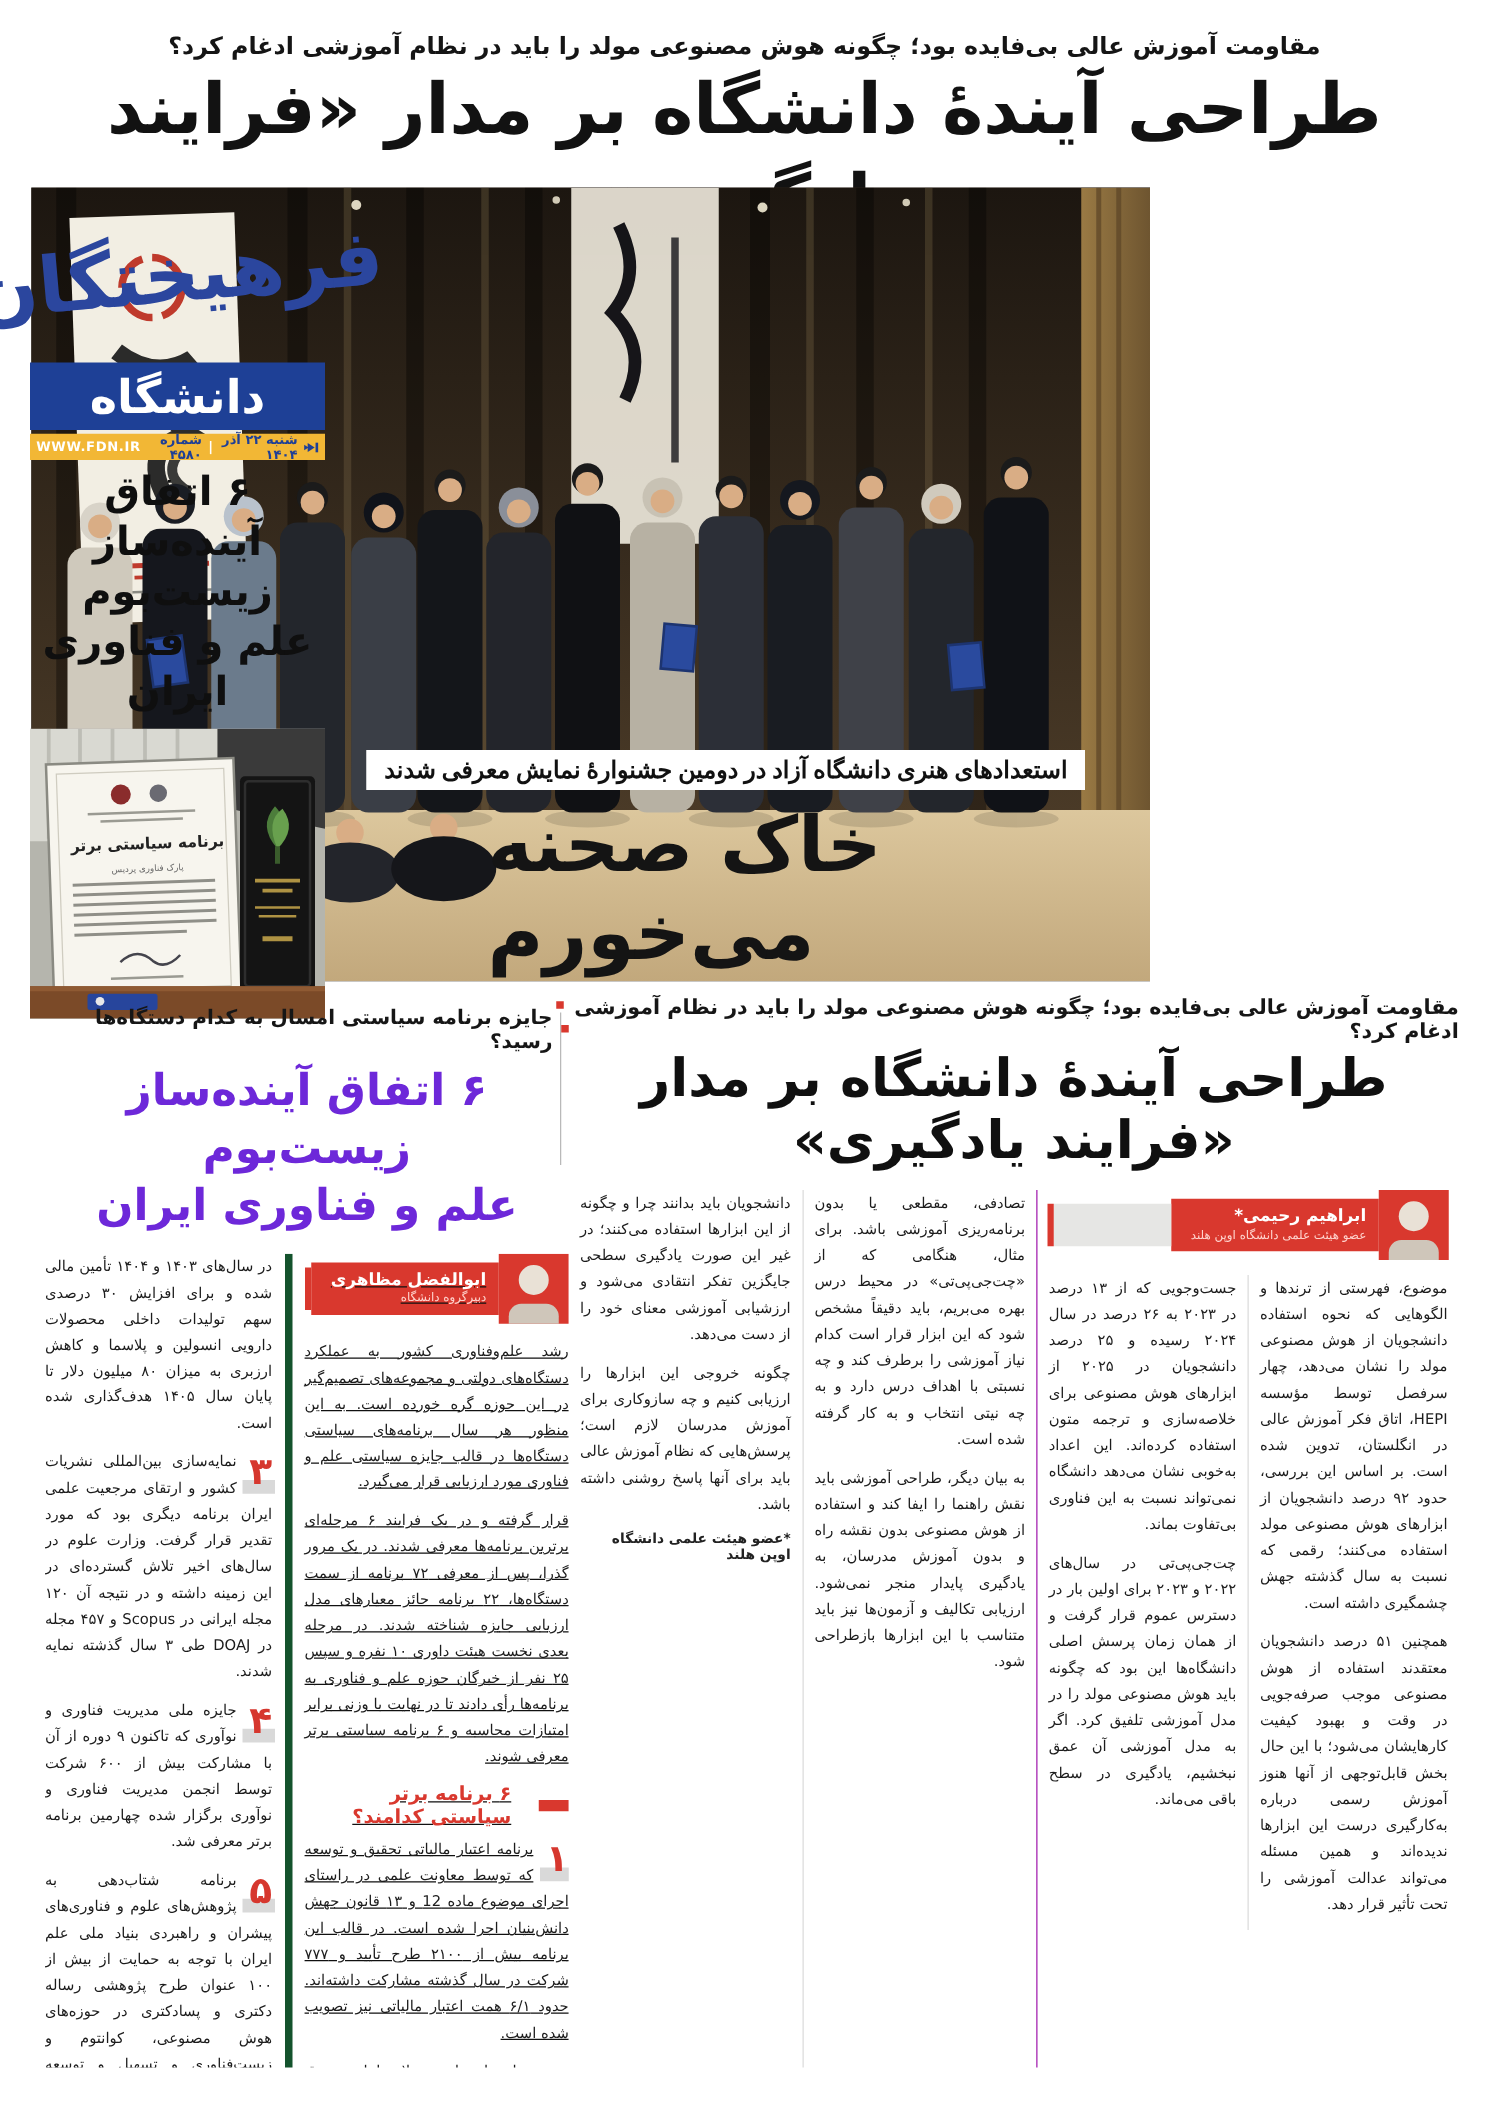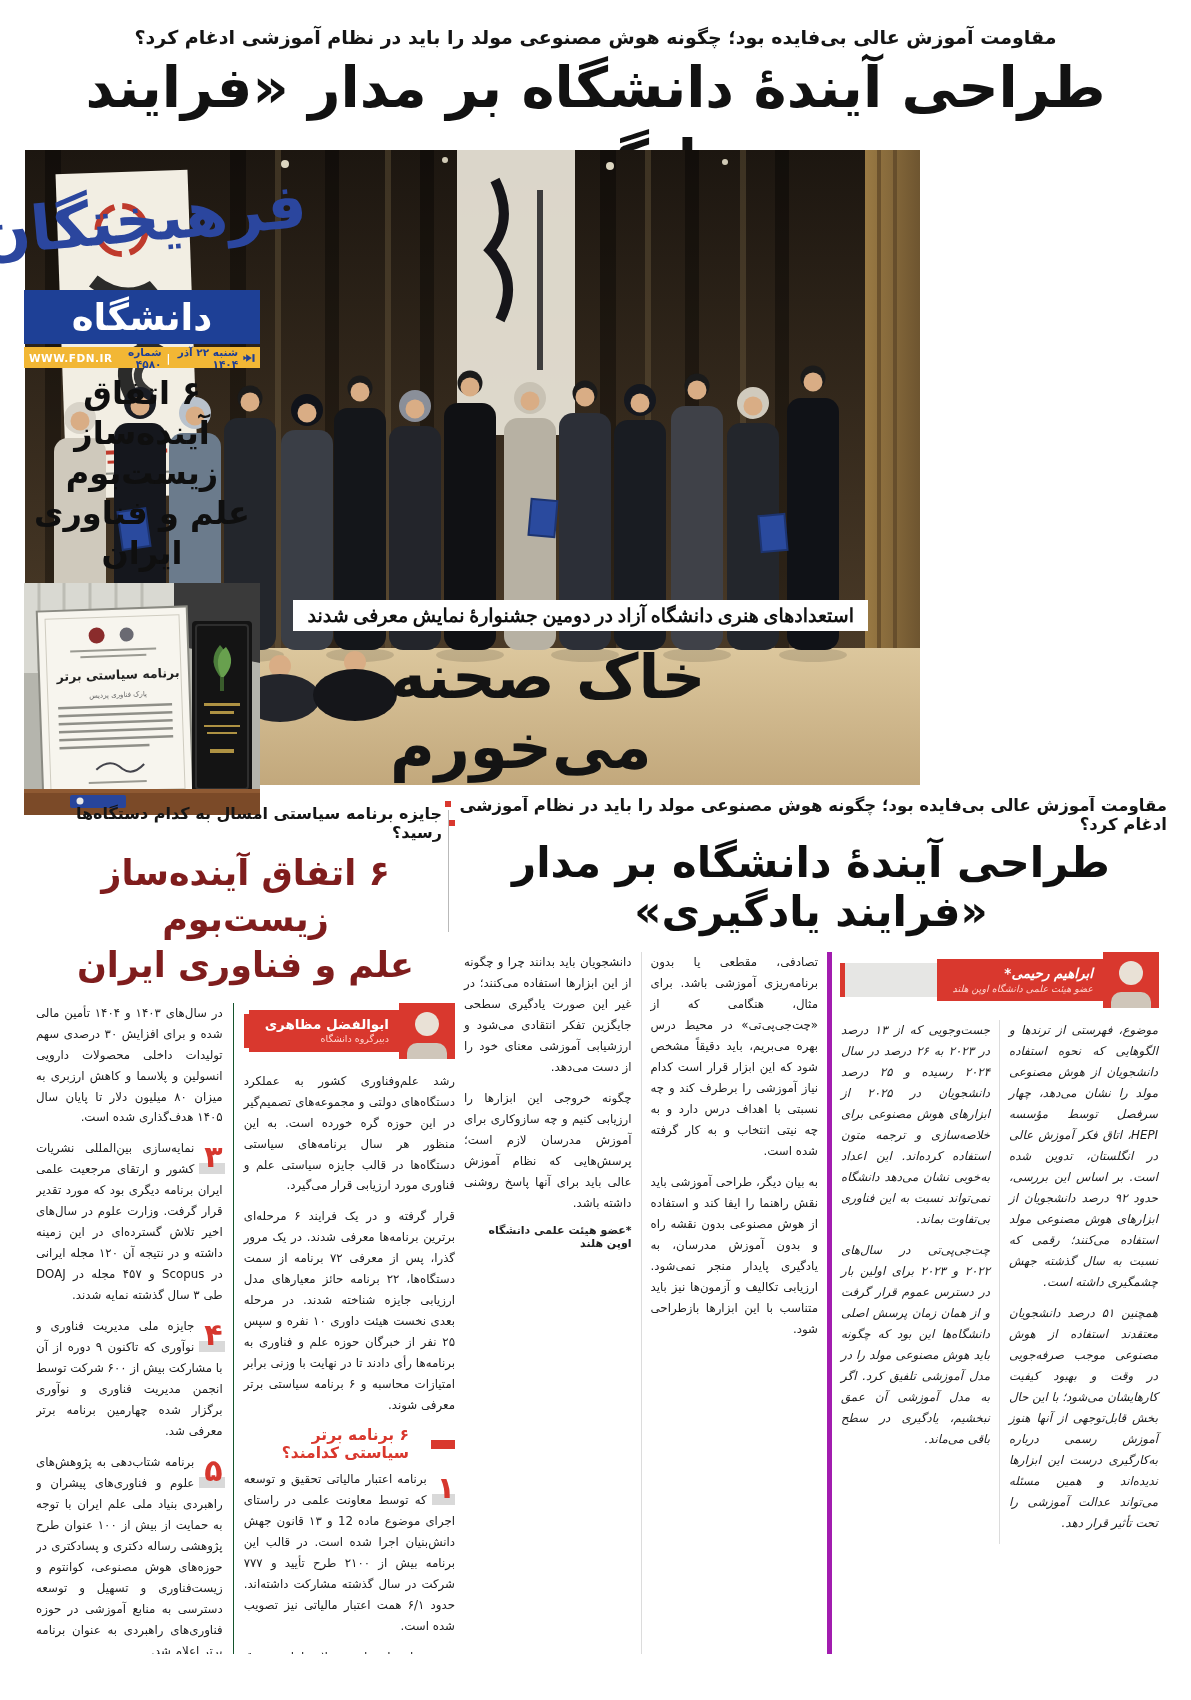--- a/index.html
+++ b/index.html
@@ -38,21 +38,21 @@
   .bottom{position:absolute;top:796px;right:24px;left:24px;height:858px;overflow:hidden;}
   .mid-rule{position:absolute;left:424px;top:14px;width:1px;height:122px;background:#b9b9b9;}
   .mid-rule-dot{position:absolute;left:421px;top:5px;width:6px;height:6px;background:#d9382e;}
   
   .ra{position:absolute;top:0;right:0;width:712px;}
   .ra-kicker{font-size:16.5px;font-weight:bold;text-align:right;color:#161616;}
   .ra-headline{font-size:42px;font-weight:bold;text-align:center;margin-top:4px;color:#101010;letter-spacing:-1px;}
   .ra-body{display:flex;direction:rtl;margin-top:16px;height:740px;overflow:hidden;}
   .col{padding:0 9px;border-left:1px solid #dcdcdc;}
   .col:last-child{border-left:none;}
-  .ra-right2{width:50%;border-left:5px solid #a21caf;font-style:italic;}
+  .ra-right2{width:50%;border-left:1px solid #a21caf;}
   .cols2{display:flex;direction:rtl;}
   .cols2 .col{width:50%;}
   .ra-col{width:25%;}
   p.body{font-size:11.8px;line-height:1.78;text-align:justify;margin:0 0 10px;color:#1c1c1c;}
   .footnote{font-size:11px;font-weight:bold;color:#222;margin-top:6px;}
   
   .byline{display:flex;direction:rtl;height:56px;margin:0 0 12px;}
   .b-photo{width:56px;height:56px;background:#d9382e;position:relative;flex:0 0 auto;overflow:hidden;}
   .b-photo .head{position:absolute;top:9px;left:16px;width:24px;height:24px;border-radius:50%;background:#e9e1d6;}
   .b-photo .torso{position:absolute;bottom:-6px;left:8px;width:40px;height:22px;border-radius:10px 10px 0 0;background:#cfc6ba;}
@@ -60,23 +60,23 @@
           justify-content:center;padding:0 10px 0 16px;white-space:nowrap;}
   .b-name{font-size:13.5px;font-weight:bold;line-height:1.3;}
   .b-role{font-size:9.5px;color:#ffd3cd;line-height:1.3;}
   .b-fill{flex:1;height:34px;align-self:center;background:#e6e6e4;}
   .b-bar{width:5px;height:34px;align-self:center;background:#d9382e;}
   
   .la{position:absolute;top:8px;right:712px;left:0;width:419px;}
   .la-kicker-row{display:flex;direction:rtl;align-items:center;gap:7px;justify-content:flex-start;}
   .la-bullet{width:6px;height:6px;background:#d9382e;flex:0 0 auto;}
   .la-kicker{font-size:16px;font-weight:bold;color:#161616;}
-  .la-headline{text-align:center;font-size:35px;font-weight:bold;line-height:1.32;margin-top:8px;color:#7f1d1d;letter-spacing:-1px;}
+  .la-headline{text-align:center;font-size:35px;font-weight:bold;line-height:1.32;margin-top:8px;color:#6d28d9;letter-spacing:-1px;}
   .la-body{display:flex;direction:rtl;margin-top:14px;height:692px;overflow:hidden;}
-  .la-col-r{width:53%;padding-left:10px;border-left:1px solid #14532d;}
+  .la-col-r{width:53%;padding-left:10px;border-left:6px solid #14532d;text-decoration:underline;}
   .la-col-l{width:47%;padding-right:10px;}
   .subhead{display:flex;direction:rtl;align-items:center;gap:22px;margin:8px 0 7px;}
   .subhead .dash{width:24px;height:9px;background:#d9382e;flex:0 0 auto;}
   .subhead .t{color:#d9382e;font-weight:bold;font-size:15.5px;}
   .num{float:right;font-size:30px;font-weight:bold;color:#d6372e;line-height:1;
        margin:4px 0 0 10px;position:relative;z-index:1;}
   .num::after{content:"";position:absolute;left:-5px;bottom:-2px;width:26px;height:11px;background:#d9d9d9;z-index:-1;}
 </style>
 </head>
 <body>

